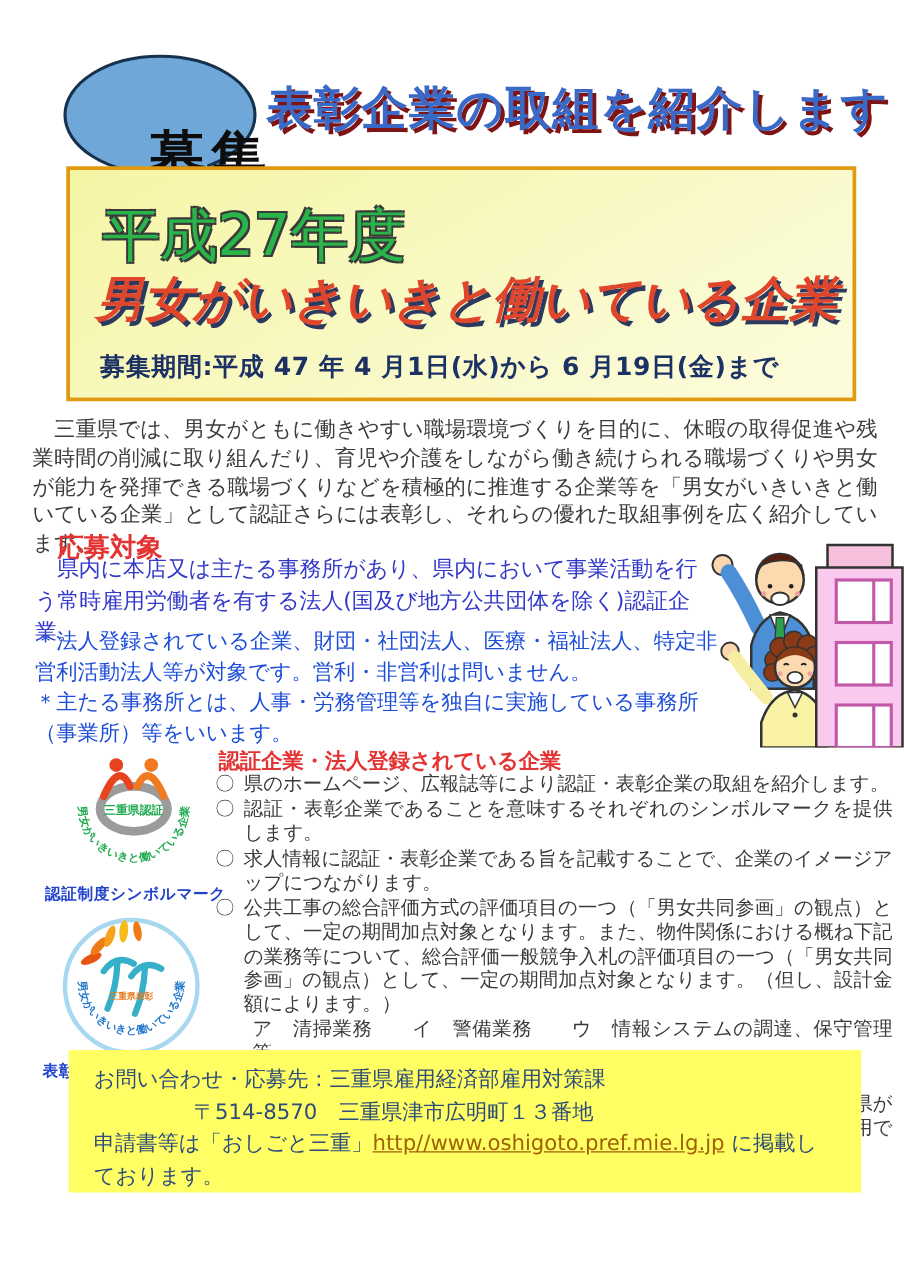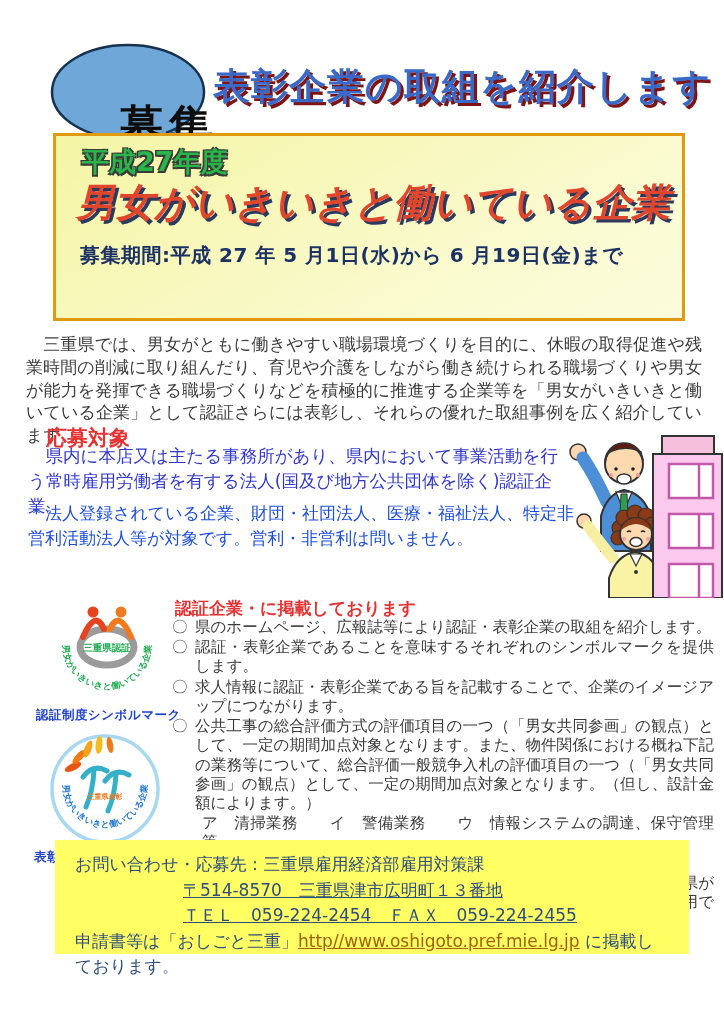--- a/index.html
+++ b/index.html
@@ -22,21 +22,21 @@
     text-shadow: 3px 3px 0 #7e1414;
   }
 
   
   .hero-box {
     position:absolute; left:53px; top:133px; width:632px; height:188px;
     border:3px solid #e09a10;
     background: linear-gradient(150deg,#f5f5a5 0%, #fafad0 70%, #fcfcdc 100%);
   }
   .hero-year {
-    margin:10px 0 0 26px; font-size:27px; font-weight:bold; line-height:1.15;
+    margin:26px 0 0 26px; font-size:46px; font-weight:normal; line-height:1.15;
     color:#29b54a;
     text-shadow:-1.5px -1.5px 0 #3a3a3a, 1.5px -1.5px 0 #3a3a3a,
                 -1.5px 1.5px 0 #3a3a3a, 1.5px 1.5px 0 #3a3a3a;
   }
   .hero-title {
     margin:4px 0 0 20px; font-size:39px; font-weight:bold; font-style:italic;
     line-height:1.15; color:#e0462c; letter-spacing:0px; white-space:nowrap;
     text-shadow:3px 3px 0 #2c3a60;
   }
   .hero-period {
@@ -89,21 +89,21 @@
     margin-top:0; font-size:12.5px; font-weight:bold; color:#2243cc;
     letter-spacing:0.5px; white-space:nowrap;
   }
 
   
   .contact-box {
     position:absolute; left:55px; top:840px; width:634px; height:114px;
     background:#ffff63; padding:12px 18px 0 20px;
     font-size:17px; line-height:1.5; color:#2e4d7b;
   }
-  .contact-indent { margin-left:108px;text-decoration:underline; }
+  .contact-indent { margin-left:80px; }
   .application-url {
     color:#a16207; text-decoration:underline; cursor:pointer;
   }
 </style>
 </head>
 <body>
 
 <div class="page">
 
   <div class="bubble-wrap">
@@ -112,29 +112,30 @@
       <ellipse cx="80" cy="50" rx="76" ry="47" fill="#6fa8d8" stroke="#16324f" stroke-width="2.5"></ellipse>
       <polygon points="106,86 118,92 116,78" fill="#6fa8d8"></polygon>
     </svg>
     <span class="bubble-label">募集</span>
   </div>
   <div class="page-title">表彰企業の取組を紹介します</div>
 
   <div class="hero-box">
     <div class="hero-year">平成27年度</div>
     <div class="hero-title">男女がいきいきと働いている企業</div>
-    <div class="hero-period">募集期間:平成 27 年 5 月1日(水)から 6 月19日(金)まで</div>
+    <div class="hero-period">募集期間:平成 47 年 4 月1日(水)から 6 月19日(金)まで</div>
   </div>
 
   <div class="intro">　三重県では、男女がともに働きやすい職場環境づくりを目的に、休暇の取得促進や残業時間の削減に取り組んだり、育児や介護をしながら働き続けられる職場づくりや男女が能力を発揮できる職場づくりなどを積極的に推進する企業等を「男女がいきいきと働いている企業」として認証さらには表彰し、それらの優れた取組事例を広く紹介しています。</div>
 
   <div class="target-heading">応募対象</div>
   <div class="target-body">　県内に本店又は主たる事務所があり、県内において事業活動を行う常時雇用労働者を有する法人(国及び地方公共団体を除く)認証企業。</div>
   <div class="target-notes">
     <div>＊法人登録されている企業、財団・社団法人、医療・福祉法人、特定非営利活動法人等が対象です。営利・非営利は問いません。</div>
+    <div>＊主たる事務所とは、人事・労務管理等を独自に実施している事務所（事業所）等をいいます。</div>
   </div>
 
   <svg class="illustration" viewBox="0 0 163 192">
 
     <g>
       <circle cx="17" cy="46" r="8" fill="#fcd6ae" stroke="#333" stroke-width="1.5"></circle>
       <path d="M 22,52 Q 34,70 46,96" stroke="#4d8fd6" stroke-width="13" fill="none" stroke-linecap="round"></path>
       <path d="M 40,110 Q 46,88 63,84 Q 84,88 90,112 L 90,145 L 40,145 Z" fill="#4d8fd6" stroke="#333" stroke-width="2"></path>
       <polygon points="55,86 71,86 63,106" fill="#fff" stroke="#333" stroke-width="1.3"></polygon>
       <polygon points="60,88 66,88 67,108 59,108" fill="#2f9e4f" stroke="#333" stroke-width="1"></polygon>
@@ -180,21 +181,21 @@
         <rect x="108" y="158" width="44" height="34"></rect>
       </g>
       <g stroke="#c258a8" stroke-width="2.5">
         <line x1="138" y1="58" x2="138" y2="92"></line>
         <line x1="138" y1="108" x2="138" y2="142"></line>
         <line x1="138" y1="158" x2="138" y2="192"></line>
       </g>
     </g>
   </svg>
 
-  <div class="benefits-heading">認証企業・に掲載しております</div>
+  <div class="benefits-heading">認証企業・法人登録されている企業</div>
   <div class="benefits-list">
     <div class="benefit-item">
       <span class="marker">〇</span>
       <span class="btext">県のホームページ、広報誌等により認証・表彰企業の取組を紹介します。</span>
     </div>
     <div class="benefit-item">
       <span class="marker">〇</span>
       <span class="btext">認証・表彰企業であることを意味するそれぞれのシンボルマークを提供します。</span>
     </div>
     <div class="benefit-item">
@@ -261,19 +262,18 @@
       <text font-size="8.5" font-weight="bold" fill="#2277cc">
         <textPath href="#awardArc" startOffset="0" textLength="132" lengthAdjust="spacingAndGlyphs">男女がいきいきと働いている企業</textPath>
       </text>
     </svg>
     <div class="logo-caption">表彰制度シンボルマーク</div>
   </div>
 
   <div class="contact-box">
     <div>お問い合わせ・応募先：三重県雇用経済部雇用対策課</div>
     <div class="contact-indent">〒514-8570　三重県津市広明町１３番地</div>
-    <div class="contact-indent">ＴＥＬ　059-224-2454　ＦＡＸ　059-224-2455</div>
     <div>
       <span>申請書等は「おしごと三重」</span><span class="application-url">http//www.oshigoto.pref.mie.lg.jp</span><span> に掲載しております。</span>
     </div>
   </div>
 
 </div>
 
 </body></html>

